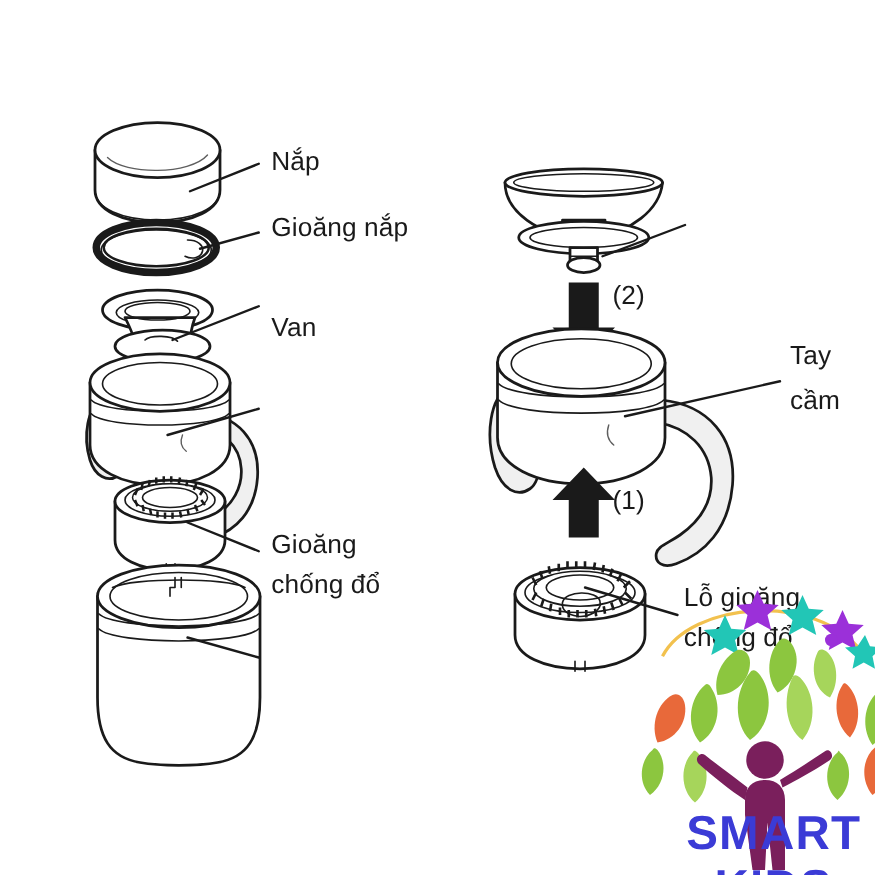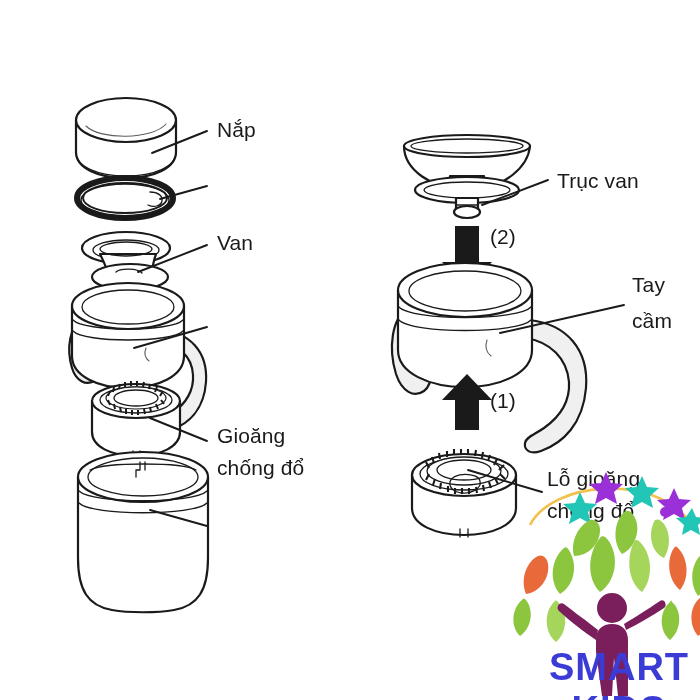--- a/index.html
+++ b/index.html
@@ -174,25 +174,25 @@
       <path class="ln-t" d="M418,482 C420,472 446,472 448,481 C450,489 438,494 430,493 C422,492 417,488 418,482 Z"></path>
       <path class="ln-t" d="M428,529 l0,8 M436,529 l0,8"></path>
     </g>
 
     <line class="lead" x1="516" y1="180" x2="450" y2="205"></line>
     <line class="lead" x1="592" y1="305" x2="468" y2="333"></line>
     <line class="lead" x1="510" y1="492" x2="436" y2="470"></line>
   </svg>
 
   <div class="lbl" style="left:185px;top:117px;">Nắp</div>
-  <div class="lbl" style="left:185px;top:230px;">Van</div>
+  <div class="lbl" style="left:185px;top:170px;">Gioăng nắp</div>
+  <div class="lbl" style="left:185px;top:250px;">Van</div>
   <div class="lbl" style="left:185px;top:423px;">Gioăng</div>
   <div class="lbl" style="left:185px;top:455px;">chống đổ</div>
 
-  <div class="lbl" style="left:525px;top:168px;">Trục van</div>
   <div class="lbl" style="left:600px;top:272px;">Tay</div>
   <div class="lbl" style="left:600px;top:308px;">cầm</div>
   <div class="lbl" style="left:515px;top:466px;">Lỗ gioăng</div>
   <div class="lbl" style="left:515px;top:498px;">chống đổ</div>
 
   <div class="lbl step" style="left:458px;top:224px;">(2)</div>
   <div class="lbl step" style="left:458px;top:388px;">(1)</div>
 
   <div class="logo">
     <svg viewBox="0 0 230 250" xmlns="http://www.w3.org/2000/svg">

